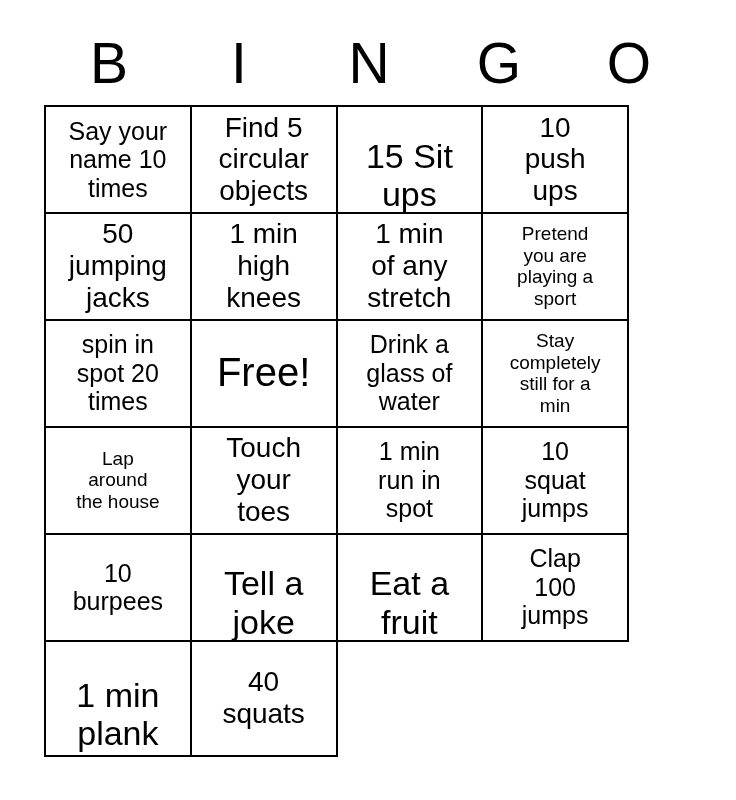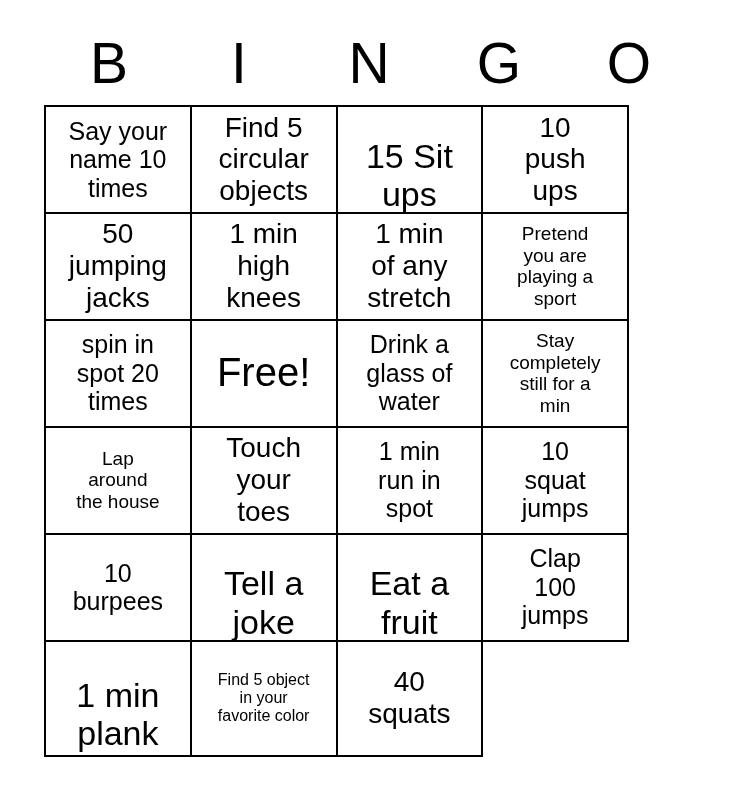--- a/index.html
+++ b/index.html
@@ -199,23 +199,18 @@
     <div class="cell">
         <span class="cell-text fs-md">Clap
 100
 jumps</span>
       </div>
     <div class="cell">
         <span class="cell-text fs-xl">1 min
 plank</span>
       </div>
     <div class="cell">
-        <span class="cell-text fs-xs">Find 5 object
-in your
-favorite color</span>
-      </div>
-    <div class="cell">
         <span class="cell-text fs-lg">40
 squats</span>
       </div>
 
   </div>
 </div>
 
 </body></html>

